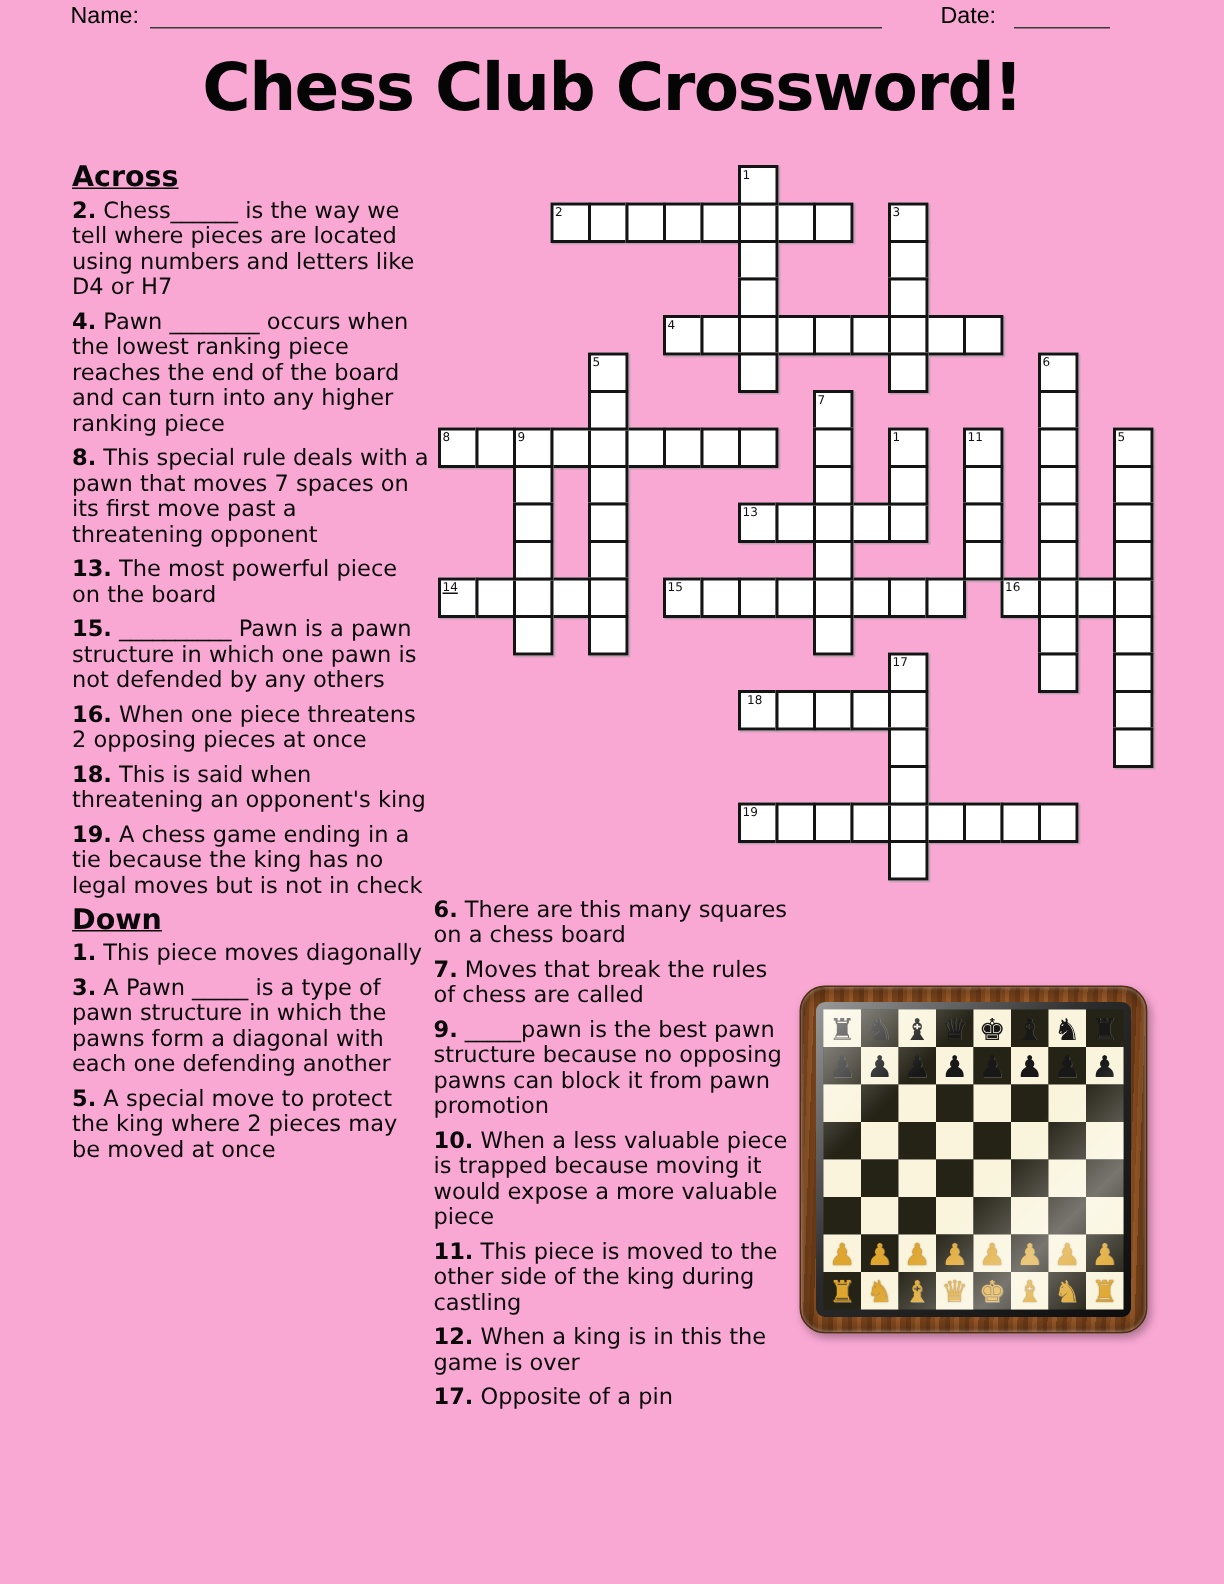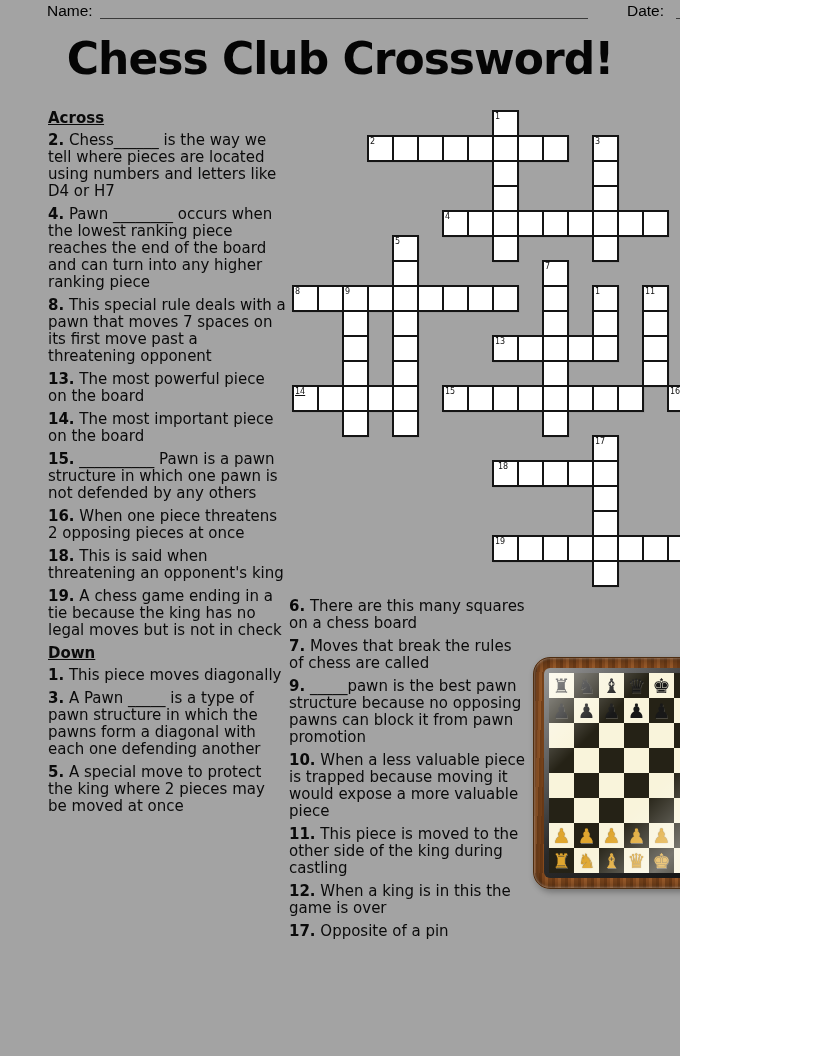--- a/index.html
+++ b/index.html
@@ -1,32 +1,32 @@
 <!DOCTYPE html>
 <html><head>
 <meta charset="utf-8">
 <style>
   html,body{margin:0;padding:0;background:#fff;}
-  .page{position:relative;width:680px;height:1056px;background:#a3a3a3;overflow:hidden;
+  .page{position:relative;width:816px;height:1056px;background:#f9a8d4;overflow:hidden;
         font-family:"DejaVu Sans",sans-serif;color:#111;}
   
   .hdr-label{position:absolute;font-family:"Liberation Sans",sans-serif;font-size:15.5px;color:#000;}
   .name-label{left:47px;top:2px;}
   .date-label{left:627px;top:2px;}
   .write-line{position:absolute;height:0;border-bottom:1.6px solid #3a3a3a;}
   .name-line{left:100px;top:18px;width:488px;}
   .date-line{left:676px;top:18px;width:64px;}
   
   .title{position:absolute;left:0;right:0;top:33px;text-align:center;
          font-size:44px;font-weight:bold;letter-spacing:-1px;color:#050505;}
   
   .clue-col{position:absolute;font-size:15px;line-height:17px;color:#0a0a0a;}
   .col-left{left:48px;top:110px;width:240px;}
   .col-mid{left:289px;top:598px;width:238px;}
-  .clue-heading{font-size:15px;font-weight:bold;text-decoration:underline;margin:0 0 5px 0;}
+  .clue-heading{font-size:19px;font-weight:bold;text-decoration:underline;margin:0 0 5px 0;}
   .clue{margin:0 0 6px 0;}
   .clue b{font-weight:bold;}
   
   .grid{position:absolute;left:292px;top:110px;width:500px;height:500px;
         filter:drop-shadow(1.5px 1.5px 0px rgba(150,150,150,0.55));}
   .cell{position:absolute;width:27px;height:27px;background:#ffffff;
         border:2px solid #141414;box-sizing:border-box;}
   .cellnum{position:absolute;font-size:8px;line-height:8px;color:#111;z-index:3;}
   
   .board-frame{position:absolute;left:533px;top:657px;width:232px;height:232px;
@@ -193,21 +193,20 @@
       <span class="cellnum" style="left: 203px; top: 427.5px;">19</span>
     </div>
 
   <div class="clue-col col-left">
     <p class="clue-heading">Across</p>
     <div id="across-list">
         <p class="clue"><b>2.</b><span> Chess______ is the way we tell where pieces are located using numbers and letters like D4 or H7</span></p>
         <p class="clue"><b>4.</b><span> Pawn ________ occurs when the lowest ranking piece reaches the end of the board and can turn into any higher ranking piece</span></p>
         <p class="clue"><b>8.</b><span> This special rule deals with a pawn that moves 7 spaces on its first move past a threatening opponent</span></p>
         <p class="clue"><b>13.</b><span> The most powerful piece on the board</span></p>
-        <p class="clue"><b>14.</b><span> The most important piece on the board</span></p>
         <p class="clue"><b>15.</b><span> __________ Pawn is a pawn structure in which one pawn is not defended by any others</span></p>
         <p class="clue"><b>16.</b><span> When one piece threatens 2 opposing pieces at once</span></p>
         <p class="clue"><b>18.</b><span> This is said when threatening an opponent's king</span></p>
         <p class="clue"><b>19.</b><span> A chess game ending in a tie because the king has no legal moves but is not in check</span></p>
       </div>
     <p class="clue-heading">Down</p>
     <div id="down-left-list">
         <p class="clue"><b>1.</b><span> This piece moves diagonally</span></p>
         <p class="clue"><b>3.</b><span> A Pawn _____ is a type of pawn structure in which the pawns form a diagonal with each one defending another</span></p>
         <p class="clue"><b>5.</b><span> A special move to protect the king where 2 pieces may be moved at once</span></p>

